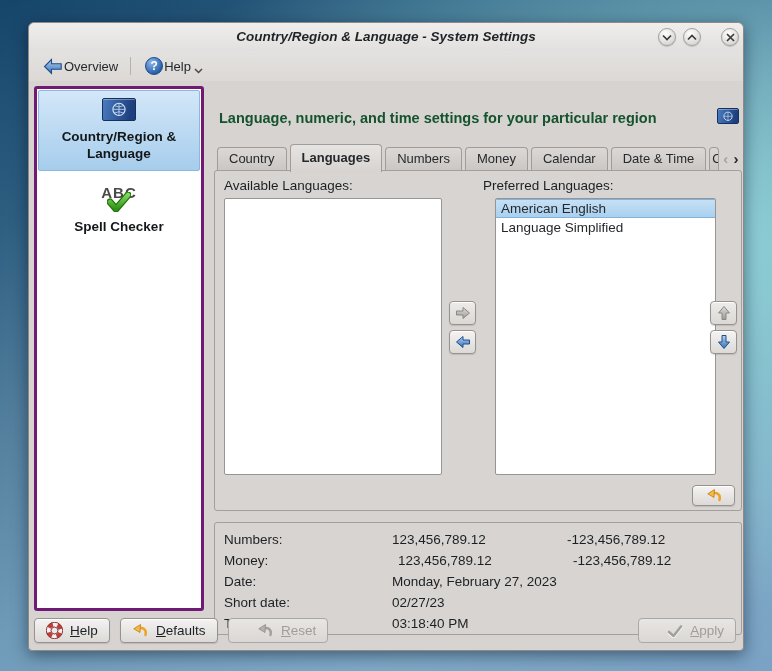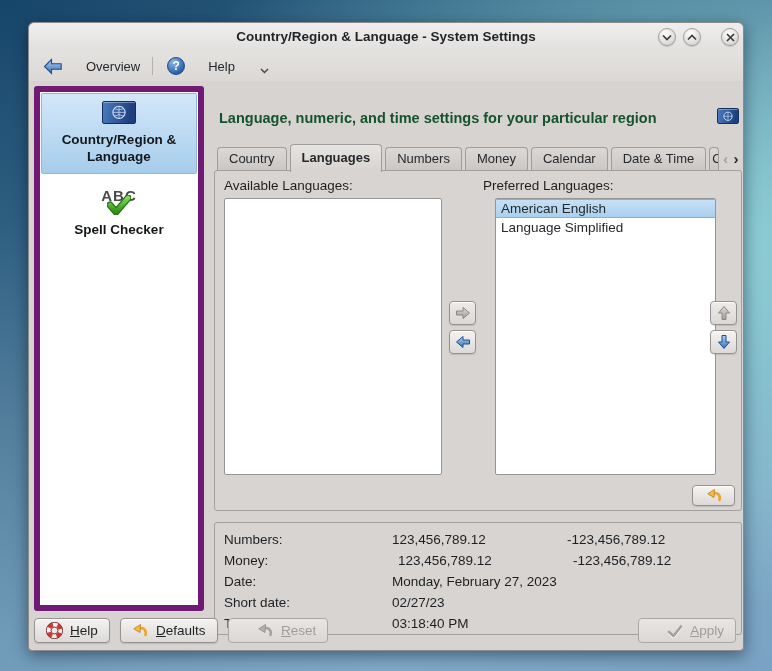--- a/index.html
+++ b/index.html
@@ -18,53 +18,54 @@
     background:#d7d3d0; border-radius:6px 6px 4px 4px;
     border:1px solid #8e8a87;
     box-shadow:0 4px 16px rgba(5,15,35,.5), inset 0 1px 0 rgba(255,255,255,.6);
   }
 
   
   .titlebar {
     position:absolute; left:0; top:0; right:0; height:28px;
     background:linear-gradient(#efeeed, #e2e0de);
     border-radius:6px 6px 0 0;
+    font-style:italic;
   }
   .title-text {
     position:absolute; left:0; right:0; top:6px; text-align:center;
     font-weight:bold; font-size:13.5px; color:#1f2326;
   }
   .win-btn {
     position:absolute; top:5px; width:18px; height:18px; border-radius:50%;
     background:radial-gradient(circle at 40% 30%, #ffffff, #d9d6d3 75%, #c8c5c2);
     border:1px solid #a39f9c; box-shadow:0 1px 1px rgba(0,0,0,.15);
     display:flex; align-items:center; justify-content:center; cursor:pointer;
   }
   .wb-min { left:629px; } .wb-max { left:654px; } .wb-close { left:692px; }
 
   
   .toolbar {
     position:absolute; left:0; top:28px; right:0; height:30px;
     background:linear-gradient(#e4e2e0, #dbd8d5);
     display:flex; align-items:center;
   }
-  .tool-btn { display:inline-flex; align-items:center; gap:23px; padding:3px 8px; border-radius:3px; cursor:pointer; }
+  .tool-btn { display:inline-flex; align-items:center; gap:1px; padding:3px 8px; border-radius:3px; cursor:pointer; }
   .tool-sep { width:1px; height:18px; background:#b5b1ae; margin:0 6px 0 4px; }
   .help-badge {
     width:18px; height:18px; border-radius:50%;
     background:radial-gradient(circle at 35% 28%, #8db9ea, #2a62ac 70%, #1d4a86);
     border:1px solid #1d4a86; color:#fff; font-weight:bold; font-size:12px;
     display:flex; align-items:center; justify-content:center;
   }
   .tool-chevron { margin:10px 0 0 2px; }
 
   
   .sidebar {
     position:absolute; left:5px; top:63px; width:170px; height:525px;
-    background:#ffffff; border:6px solid #701a75; border-radius:3px; overflow:hidden;
+    background:#ffffff; border:3px solid #701a75; border-radius:3px; overflow:hidden;
   }
   .side-item { text-align:center; cursor:pointer; }
   .side-item.selected {
     margin:1px; border-radius:2px; padding:5px 2px 8px 2px;
     background:linear-gradient(#d3e7f8, #a6cdec);
     border:1px solid #8cb8dc;
   }
   .side-label { font-weight:bold; font-size:13.5px; line-height:17px; color:#141719; }
   .unflag {
     position:relative; display:inline-block;

